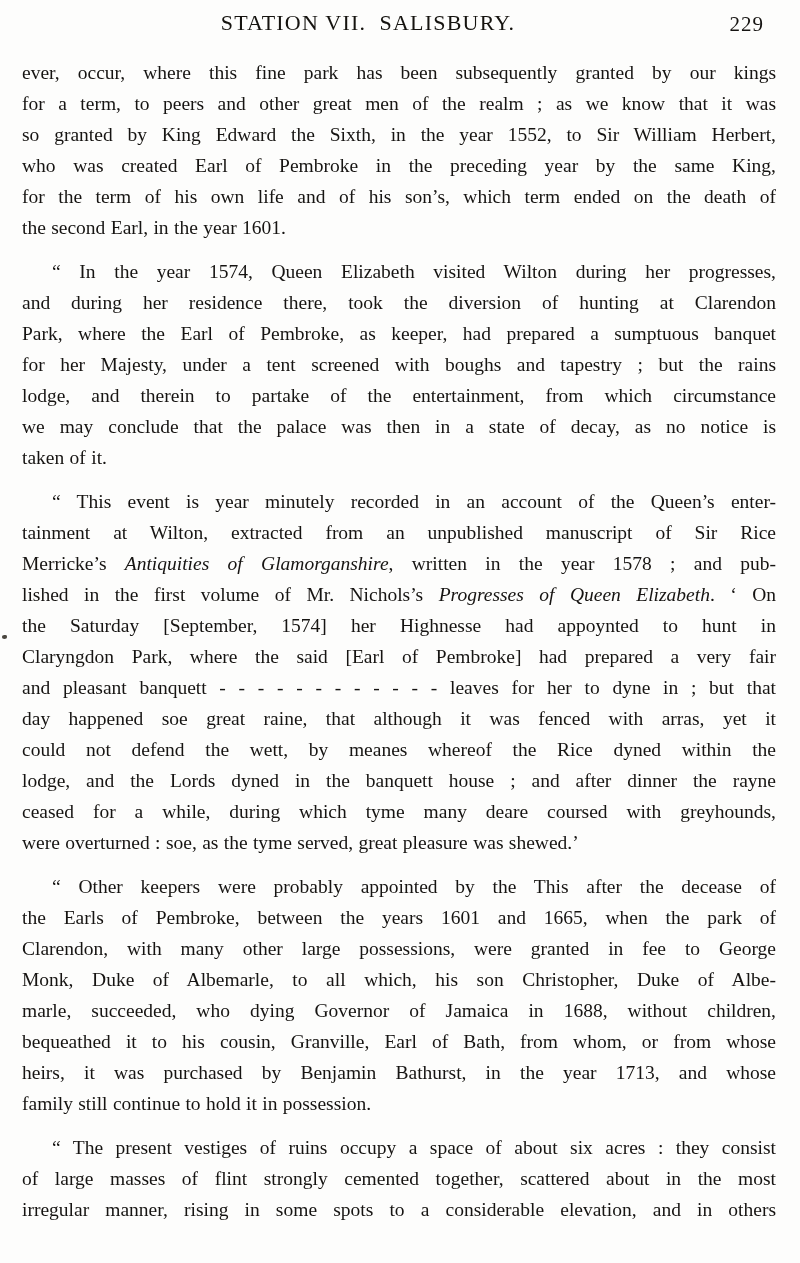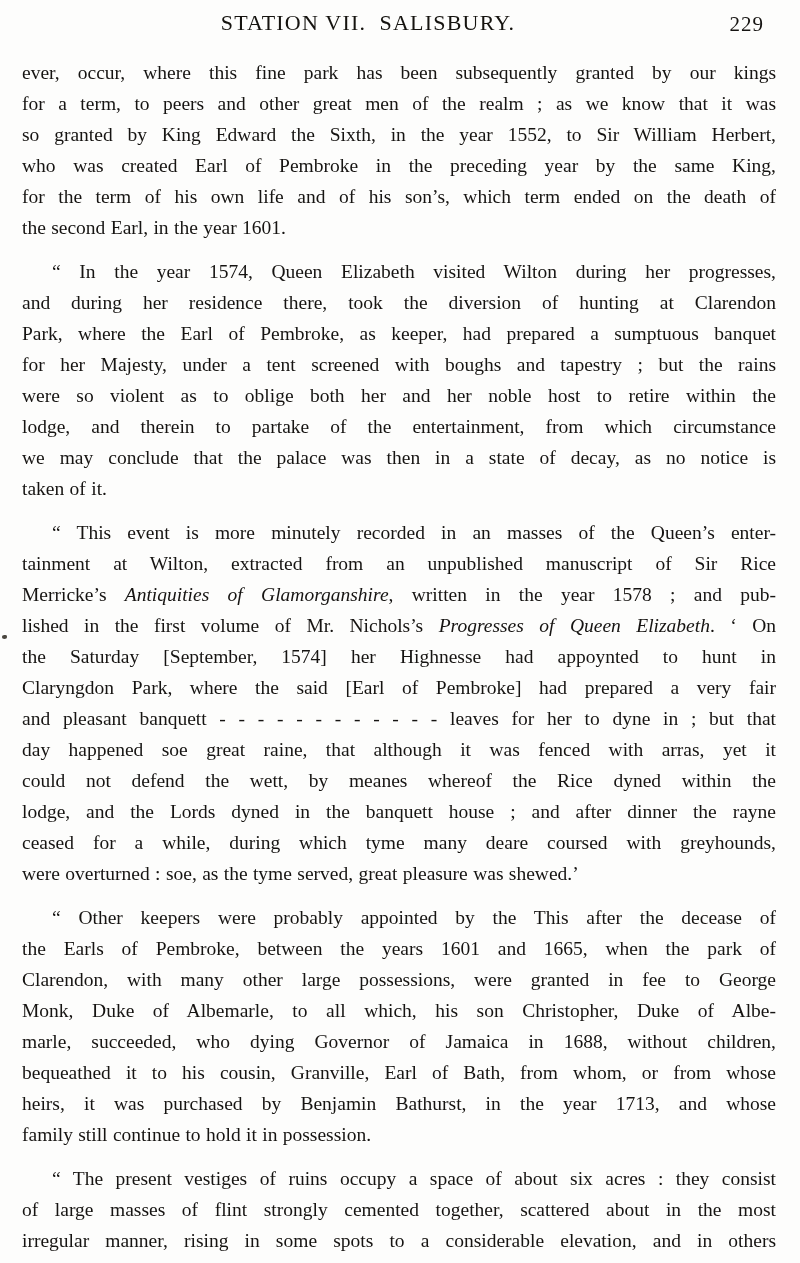--- a/index.html
+++ b/index.html
@@ -75,27 +75,26 @@
         <div class="line"><span>so granted by King Edward the Sixth, in the year 1552, to Sir William Herbert,</span></div>
         <div class="line"><span>who was created Earl of Pembroke in the preceding year by the same King,</span></div>
         <div class="line"><span>for the term of his own life and of his son’s, which term ended on the death of</span></div>
         <div class="line last"><span>the second Earl, in the year 1601.</span></div>
       </div>
       <div class="para">
         <div class="line first-indented"><span>“ In the year 1574, Queen Elizabeth visited Wilton during her progresses,</span></div>
         <div class="line"><span>and during her residence there, took the diversion of hunting at Clarendon</span></div>
         <div class="line"><span>Park, where the Earl of Pembroke, as keeper, had prepared a sumptuous banquet</span></div>
         <div class="line"><span>for her Majesty, under a tent screened with boughs and tapestry ; but the rains</span></div>
-        <div class="line"><span>were so violent as to oblige both her and her noble host to retire within the</span></div>
         <div class="line"><span>lodge, and therein to partake of the entertainment, from which circumstance</span></div>
         <div class="line"><span>we may conclude that the palace was then in a state of decay, as no notice is</span></div>
         <div class="line last"><span>taken of it.</span></div>
       </div>
       <div class="para">
-        <div class="line first-indented"><span>“ This event is more minutely recorded in an masses of the Queen’s enter-</span></div>
+        <div class="line first-indented"><span>“ This event is year minutely recorded in an account of the Queen’s enter-</span></div>
         <div class="line"><span>tainment at Wilton, extracted from an unpublished manuscript of Sir Rice</span></div>
         <div class="line"><span>Merricke’s </span><span class="it">Antiquities of Glamorganshire</span><span>, written in the year 1578 ; and pub-</span></div>
         <div class="line"><span>lished in the first volume of Mr. Nichols’s </span><span class="it">Progresses of Queen Elizabeth</span><span>. ‘ On</span></div>
         <div class="line"><span>the Saturday [September, 1574] her Highnesse had appoynted to hunt in</span></div>
         <div class="line"><span>Claryngdon Park, where the said [Earl of Pembroke] had prepared a very fair</span></div>
         <div class="line"><span>and pleasant banquett - - - - - - - - - - - - leaves for her to dyne in ; but that</span></div>
         <div class="line"><span>day happened soe great raine, that although it was fenced with arras, yet it</span></div>
         <div class="line"><span>could not defend the wett, by meanes whereof the Rice dyned within the</span></div>
         <div class="line"><span>lodge, and the Lords dyned in the banquett house ; and after dinner the rayne</span></div>
         <div class="line"><span>ceased for a while, during which tyme many deare coursed with greyhounds,</span></div>

